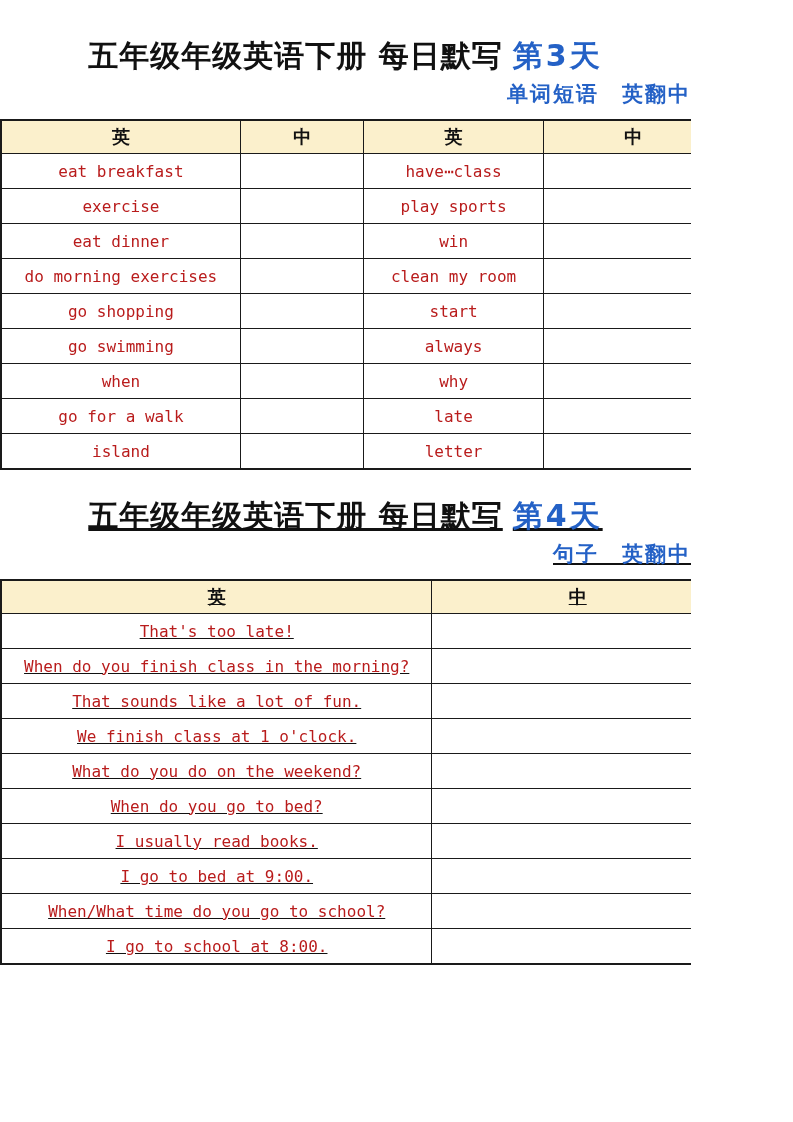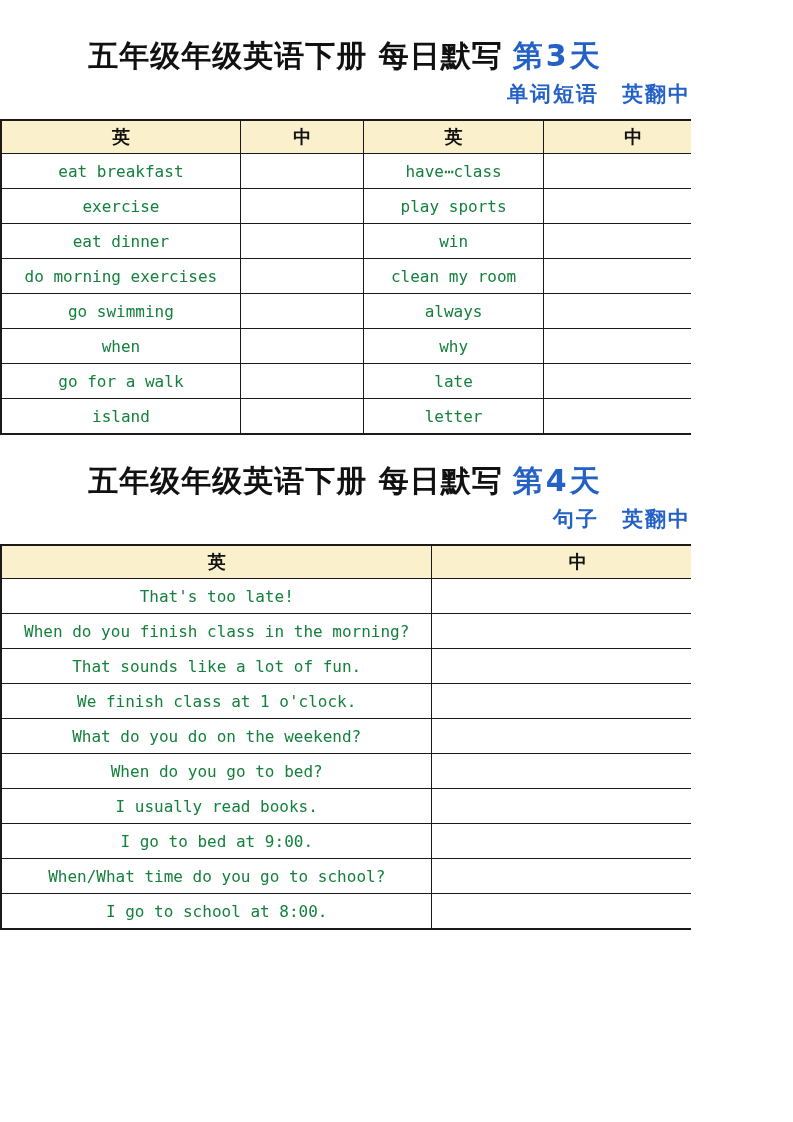--- a/index.html
+++ b/index.html
@@ -10,21 +10,21 @@
   .page {
     position: relative;
     width: 691px;
     height: 1122px;
     background: #ffffff;
     overflow: hidden;
     font-family: "DejaVu Sans", sans-serif;
     color: #111111;
   }
   .section-day3 { padding-top: 36px; }
-  .section-day4 { padding-top: 26px; }
+  .section-day4 { padding-top: 26px; text-decoration: underline; }
   .title {
     margin: 0;
     text-align: center;
     font-size: 30px;
     font-weight: bold;
     letter-spacing: 1px;
     line-height: 1.3;
     color: #111111;
   }
   .title .day {
@@ -59,21 +59,21 @@
   table.sheet th {
     background: #FBF0CC;
     font-size: 18px;
     font-weight: bold;
     height: 32px;
     color: #111111;
   }
   td.en {
     font-family: "DejaVu Sans Mono", monospace;
     font-size: 16px;
-    color: #15803d;
+    color: #b91c1c;
   }
   td.zh { background: #ffffff; }
   
   .t1-c1 { width: 33.1%; }
   .t1-c2 { width: 17.1%; }
   .t1-c3 { width: 24.8%; }
   .t1-c4 { width: 25.0%; }
   
   .t2-c1 { width: 59.6%; }
   .t2-c2 { width: 40.4%; }
@@ -123,20 +123,26 @@
             <td class="en">win</td>
             <td class="zh"></td>
           </tr>
           <tr>
             <td class="en">do morning exercises</td>
             <td class="zh"></td>
             <td class="en">clean my room</td>
             <td class="zh"></td>
           </tr>
           <tr>
+            <td class="en">go shopping</td>
+            <td class="zh"></td>
+            <td class="en">start</td>
+            <td class="zh"></td>
+          </tr>
+          <tr>
             <td class="en">go swimming</td>
             <td class="zh"></td>
             <td class="en">always</td>
             <td class="zh"></td>
           </tr>
           <tr>
             <td class="en">when</td>
             <td class="zh"></td>
             <td class="en">why</td>
             <td class="zh"></td>

